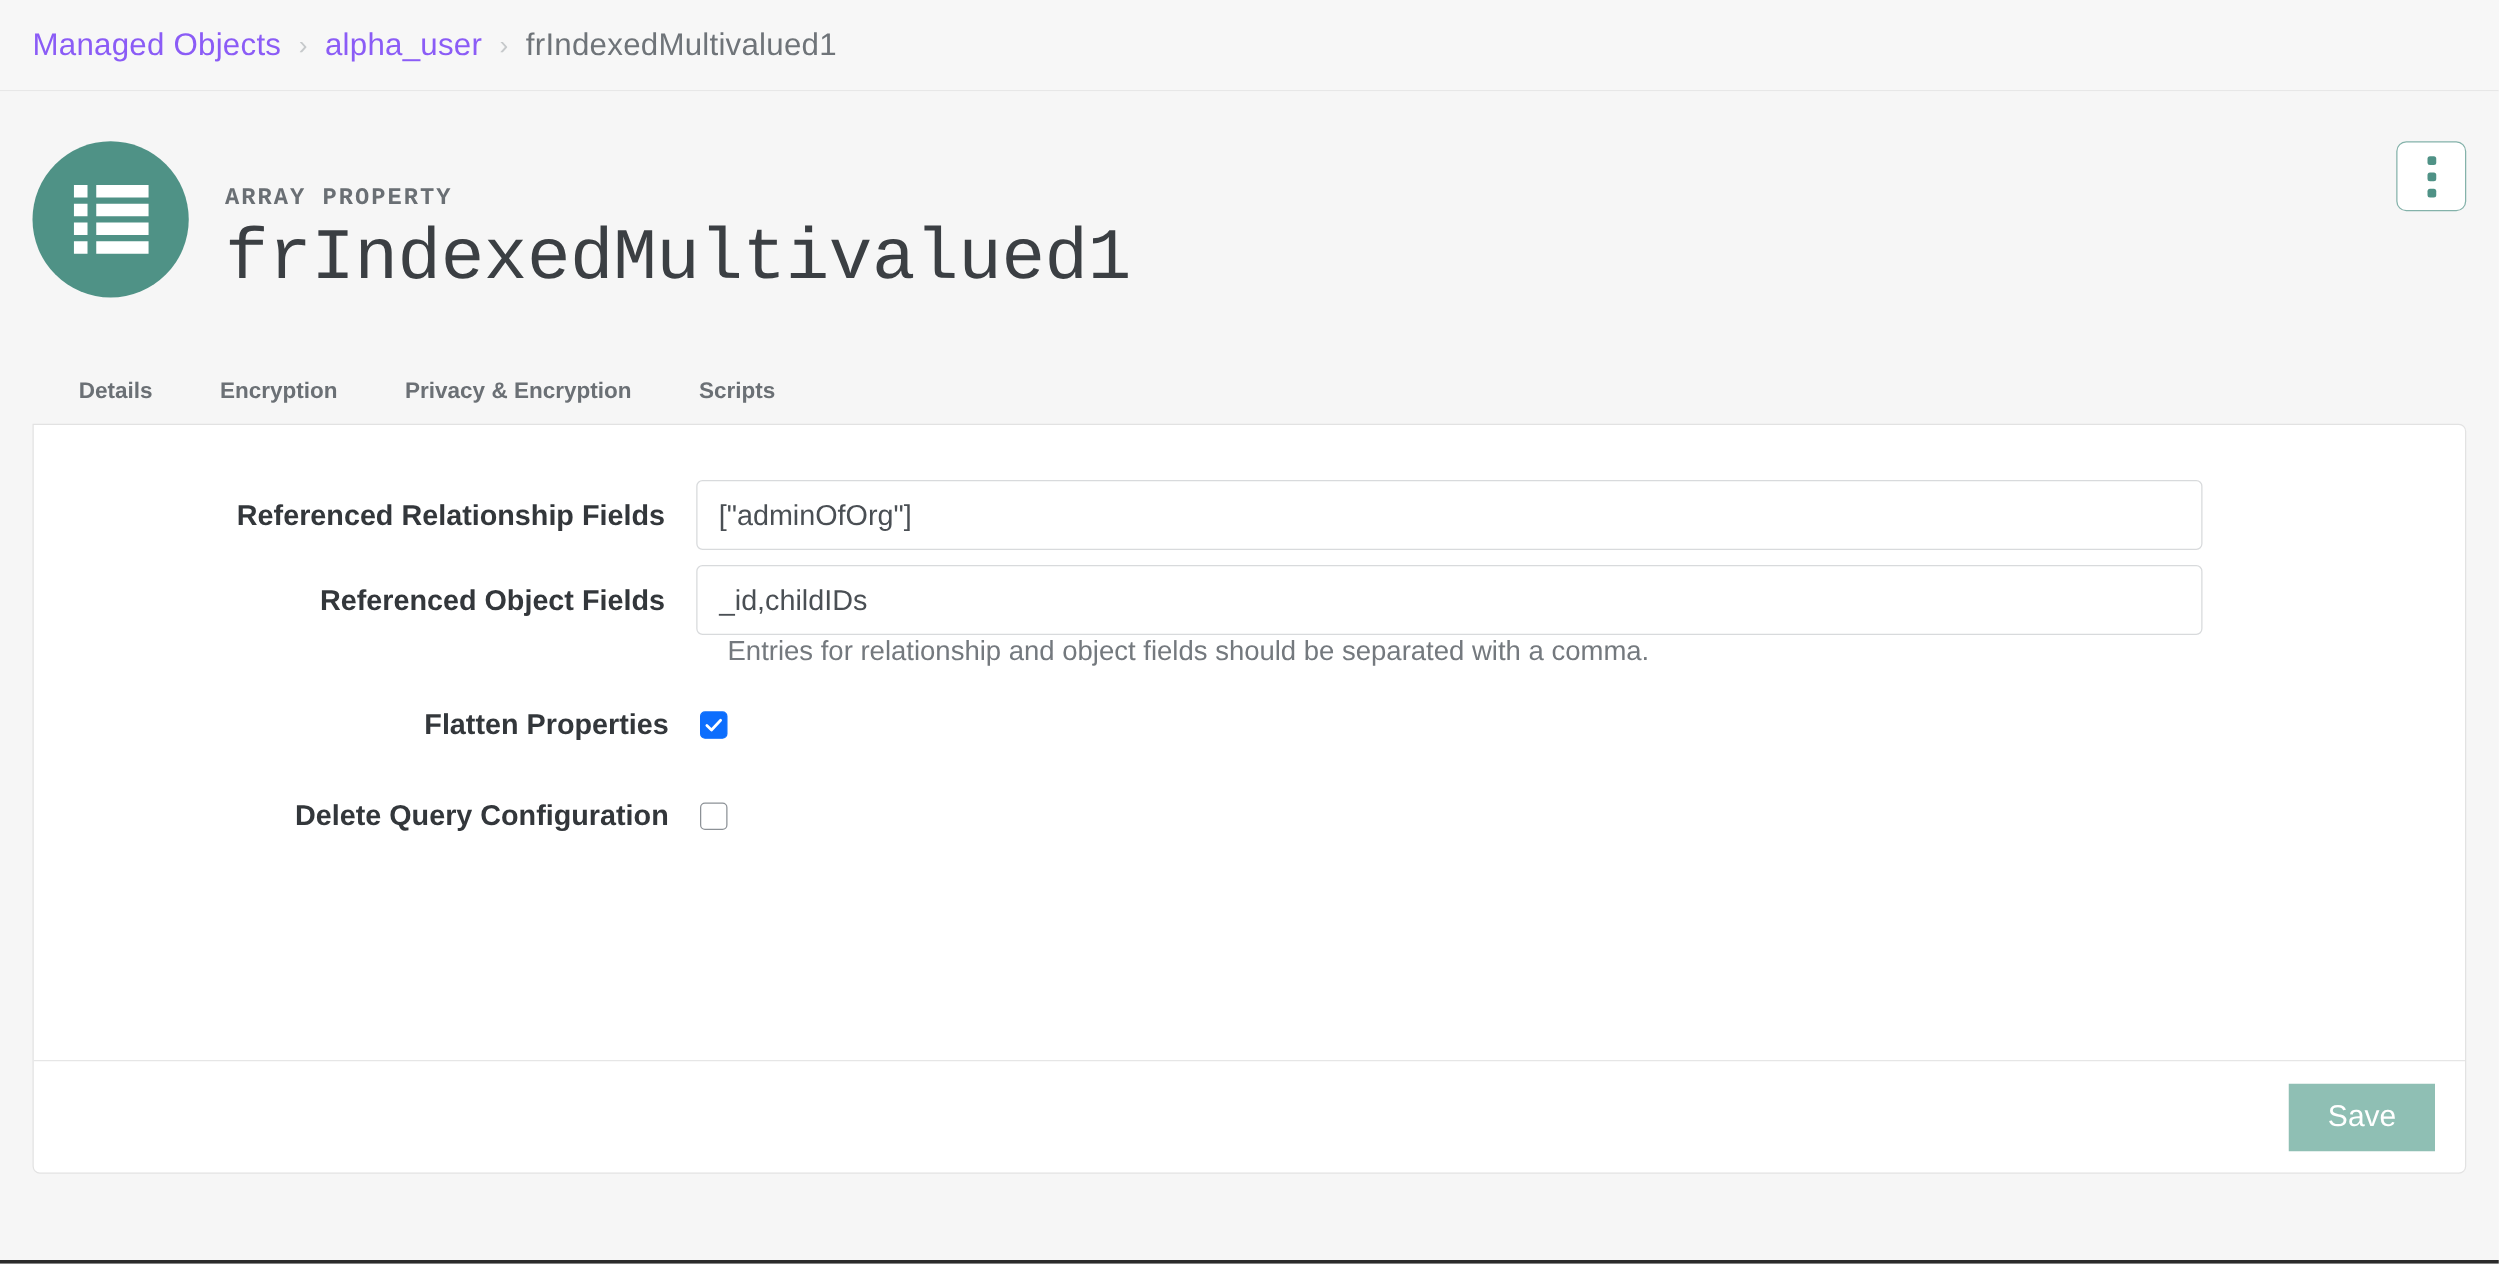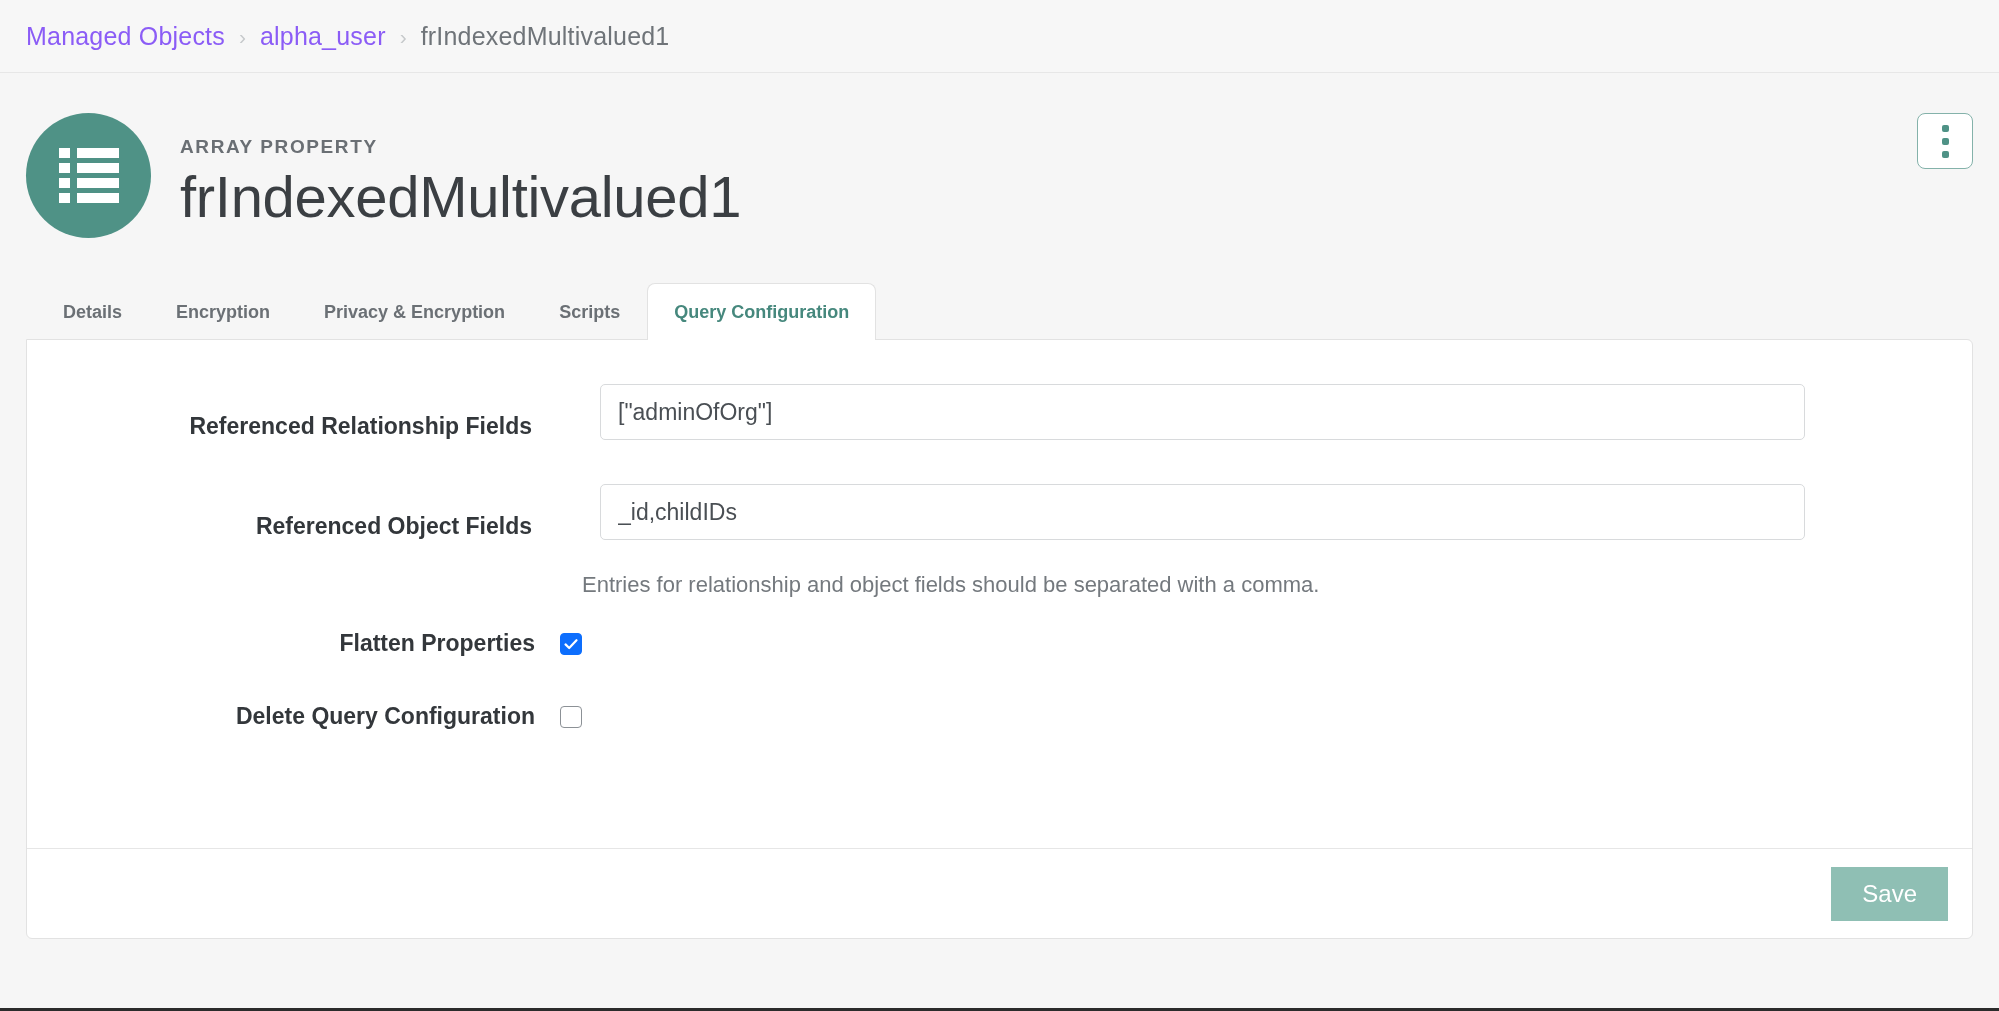--- a/index.html
+++ b/index.html
@@ -38,23 +38,24 @@
   .page {
     padding: 0 26px;
     position: relative;
     height: calc(1011px - 73px);
     background: #f6f6f6;
   }
 
   
   .header-row {
     display: flex;
-    align-items: center;
+    align-items: flex-end;
     padding-top: 40px;
     position: relative;
+    font-family: Liberation Mono, monospace;
   }
   .avatar {
     width: 125px; height: 125px;
     border-radius: 50%;
     background: #4f9286;
     flex: 0 0 125px;
     display: flex;
     align-items: center;
     justify-content: center;
   }
@@ -133,23 +134,22 @@
     position: relative;
     z-index: 1;
     height: 600px;
     display: flex;
     flex-direction: column;
   }
   .card-body { padding: 44px 0 0 0; flex: 1 1 auto; }
 
   .form-row {
     display: flex;
-    align-items: flex-end;
-    margin-bottom: 44px;
-    gap: 43px;
+    align-items: center;
+    margin-bottom: 12px;
   }
   .form-label {
     width: 530px;
     text-align: right;
     padding-right: 25px;
     font-size: 23px;
     font-weight: bold;
     color: #33373b;
     white-space: nowrap;
   }
@@ -269,21 +269,20 @@
         <span class="kebab-dot"></span>
       </span>
     </div>
   </div>
 
   <div class="tabs">
     <div class="tab">Details</div>
     <div class="tab">Encryption</div>
     <div class="tab">Privacy &amp; Encryption</div>
     <div class="tab">Scripts</div>
-    <div class="tab active">Query Configuration</div>
   </div>
 
   <div class="card">
     <div class="card-body">
 
       <div class="form-row">
         <div class="form-label">Referenced Relationship Fields</div>
         <input class="form-control" type="text" value="[&quot;adminOfOrg&quot;]" style="">
       </div>
 

